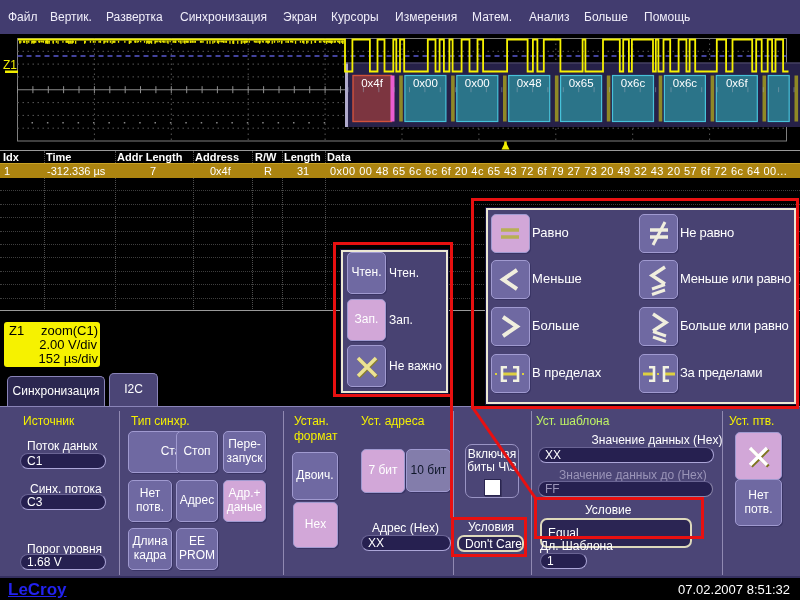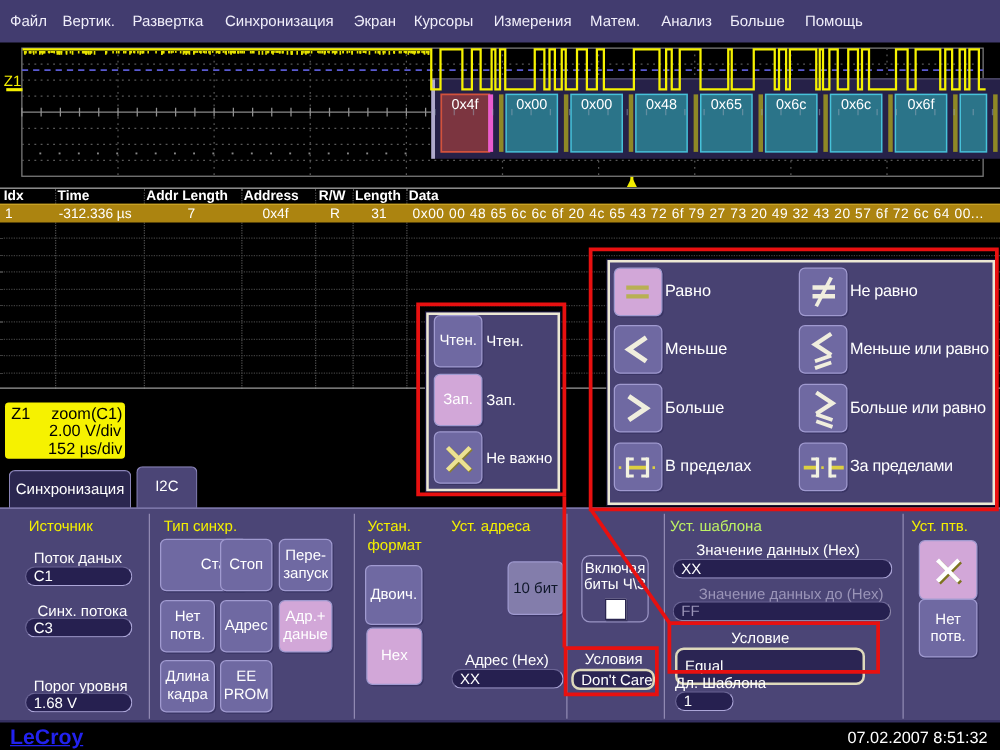--- a/index.html
+++ b/index.html
@@ -482,31 +482,32 @@
     <div style="position:absolute;left:128px;top:73px;width:42px;height:40px;background:#6f69a2;border-radius:5px;border:1px solid #a09ad0;box-shadow:1px 1px 0 #393464;color:#fff;font-size:12px;display:flex;align-items:center;justify-content:center;text-align:center;line-height:1.15;">Нет<br>потв.</div>
     <div style="position:absolute;left:176px;top:73px;width:40px;height:40px;background:#6f69a2;border-radius:5px;border:1px solid #a09ad0;box-shadow:1px 1px 0 #393464;color:#fff;font-size:12px;display:flex;align-items:center;justify-content:center;text-align:center;line-height:1.15;">Адрес</div>
     <div style="position:absolute;left:223px;top:73px;width:41px;height:40px;background:#d2a7d8;border-radius:5px;border:1px solid #a09ad0;box-shadow:1px 1px 0 #393464;color:#fff;font-size:12px;display:flex;align-items:center;justify-content:center;text-align:center;line-height:1.15;">Адр.+<br>даные</div>
     <div style="position:absolute;left:128px;top:121px;width:42px;height:40px;background:#6f69a2;border-radius:5px;border:1px solid #a09ad0;box-shadow:1px 1px 0 #393464;color:#fff;font-size:12px;display:flex;align-items:center;justify-content:center;text-align:center;line-height:1.15;">Длина<br>кадра</div>
     <div style="position:absolute;left:176px;top:121px;width:40px;height:40px;background:#6f69a2;border-radius:5px;border:1px solid #a09ad0;box-shadow:1px 1px 0 #393464;color:#fff;font-size:12px;display:flex;align-items:center;justify-content:center;text-align:center;line-height:1.15;">EE<br>PROM</div>
     <div style="position:absolute;left:294px;top:7px;width:200px;color:#f4f000;font-size:12px;text-align:left;">Устан.</div>
     <div style="position:absolute;left:294px;top:22px;width:200px;color:#f4f000;font-size:12px;text-align:left;">формат</div>
     <div style="position:absolute;left:292px;top:45px;width:44px;height:46px;background:#6f69a2;border-radius:5px;border:1px solid #a09ad0;box-shadow:1px 1px 0 #393464;color:#fff;font-size:12px;display:flex;align-items:center;justify-content:center;text-align:center;line-height:1.15;">Двоич.</div>
     <div style="position:absolute;left:293px;top:95px;width:43px;height:44px;background:#d2a7d8;border-radius:5px;border:1px solid #a09ad0;box-shadow:1px 1px 0 #393464;color:#fff;font-size:12px;display:flex;align-items:center;justify-content:center;text-align:center;line-height:1.15;">Hex</div>
     <div style="position:absolute;left:361px;top:7px;width:200px;color:#f4f000;font-size:12px;text-align:left;">Уст. адреса</div>
+    <div style="position:absolute;left:361px;top:42px;width:42px;height:42px;background:#d2a7d8;border-radius:5px;border:1px solid #a09ad0;box-shadow:1px 1px 0 #393464;color:#fff;font-size:12px;display:flex;align-items:center;justify-content:center;text-align:center;line-height:1.15;">7 бит</div>
     <div style="position:absolute;left:406px;top:42px;width:43px;height:41px;background:#6f69a2;border-radius:5px;border:1px solid #a09ad0;box-shadow:1px 1px 0 #393464;color:#0f172a;font-size:12px;display:flex;align-items:center;justify-content:center;text-align:center;line-height:1.15;background:#837dab;">10 бит</div>
     <div style="position:absolute;left:372px;top:114px;width:200px;color:#fff;font-size:12px;text-align:left;">Адрес (Hex)</div>
     <div style="position:absolute;left:361px;top:128px;width:90px;height:16px;background:#262050;border-radius:8px;border:1px solid #aca6d8;border-top-color:#6a6494;border-left-color:#6a6494;color:#fff;font-size:12px;padding-left:6px;display:flex;align-items:center;box-sizing:border-box;">XX</div>
     <div style="position:absolute;left:465px;top:37px;width:52px;height:52px;border:1px solid #9a94c4;border-radius:7px;"></div>
     <div style="position:absolute;left:464px;top:40px;width:56px;color:#fff;font-size:12px;text-align:center;">Включая</div>
     <div style="position:absolute;left:464px;top:53px;width:56px;color:#fff;font-size:12px;text-align:center;">биты Ч\З</div>
     <div style="position:absolute;left:484px;top:72px;width:15px;height:15px;background:#fff;border:1px solid #2a2550;box-shadow:1px 1px 0 #39345e;"></div>
     <div style="position:absolute;left:452px;top:113px;width:78px;color:#fff;font-size:12px;text-align:center;">Условия</div>
     <div style="position:absolute;left:457px;top:128px;width:67px;height:17px;background:#2b2553;border-radius:7px;border:2px solid #ded9bc;color:#fff;font-size:12px;padding-left:6px;display:flex;align-items:center;box-sizing:border-box;">Don't Care</div>
     <div style="position:absolute;left:536px;top:7px;width:200px;color:#bef264;font-size:12px;text-align:left;">Уст. шаблона</div>
-    <div style="position:absolute;left:557px;top:26px;width:200px;color:#fff;font-size:12px;text-align:left;">Значение данных (Hex)</div>
+    <div style="position:absolute;left:557px;top:26px;width:200px;color:#fff;font-size:12px;text-align:center;">Значение данных (Hex)</div>
     <div style="position:absolute;left:538px;top:40px;width:176px;height:16px;background:#262050;border-radius:8px;border:1px solid #aca6d8;border-top-color:#6a6494;border-left-color:#6a6494;color:#fff;font-size:12px;padding-left:6px;display:flex;align-items:center;box-sizing:border-box;">XX</div>
     <div style="position:absolute;left:559px;top:61px;width:200px;color:#9a94b8;font-size:12px;text-align:left;">Значение данных до (Hex)</div>
     <div style="position:absolute;left:538px;top:74px;width:175px;height:16px;background:#262050;border-radius:8px;border:1px solid #8a85a8;border-top-color:#6a6494;border-left-color:#6a6494;color:#9a94b8;font-size:12px;padding-left:6px;display:flex;align-items:center;box-sizing:border-box;">FF</div>
     <div style="position:absolute;left:585px;top:96px;width:200px;color:#fff;font-size:12px;text-align:left;">Условие</div>
     <div style="position:absolute;left:540px;top:111px;width:152px;height:30px;background:#2b2553;border-radius:7px;border:2px solid #ded9bc;color:#fff;font-size:12px;padding-left:6px;display:flex;align-items:center;box-sizing:border-box;">Equal</div>
     <div style="position:absolute;left:540px;top:132px;width:200px;color:#fff;font-size:12px;text-align:left;">Дл. Шаблона</div>
     <div style="position:absolute;left:540px;top:146px;width:47px;height:16px;background:#262050;border-radius:8px;border:1px solid #aca6d8;border-top-color:#6a6494;border-left-color:#6a6494;color:#fff;font-size:12px;padding-left:6px;display:flex;align-items:center;box-sizing:border-box;">1</div>
     <div style="position:absolute;left:0;top:169px;width:800px;height:3px;background:#353060;"></div>
     <div style="position:absolute;left:729px;top:7px;width:200px;color:#f4f000;font-size:12px;text-align:left;">Уст. птв.</div>
     <div style="position:absolute;left:735px;top:25px;width:45px;height:46px;background:#d2a7d8;border-radius:5px;border:1px solid #a09ad0;box-shadow:1px 1px 0 #393464;color:#fff;font-size:12px;display:flex;align-items:center;justify-content:center;text-align:center;line-height:1.15;">

